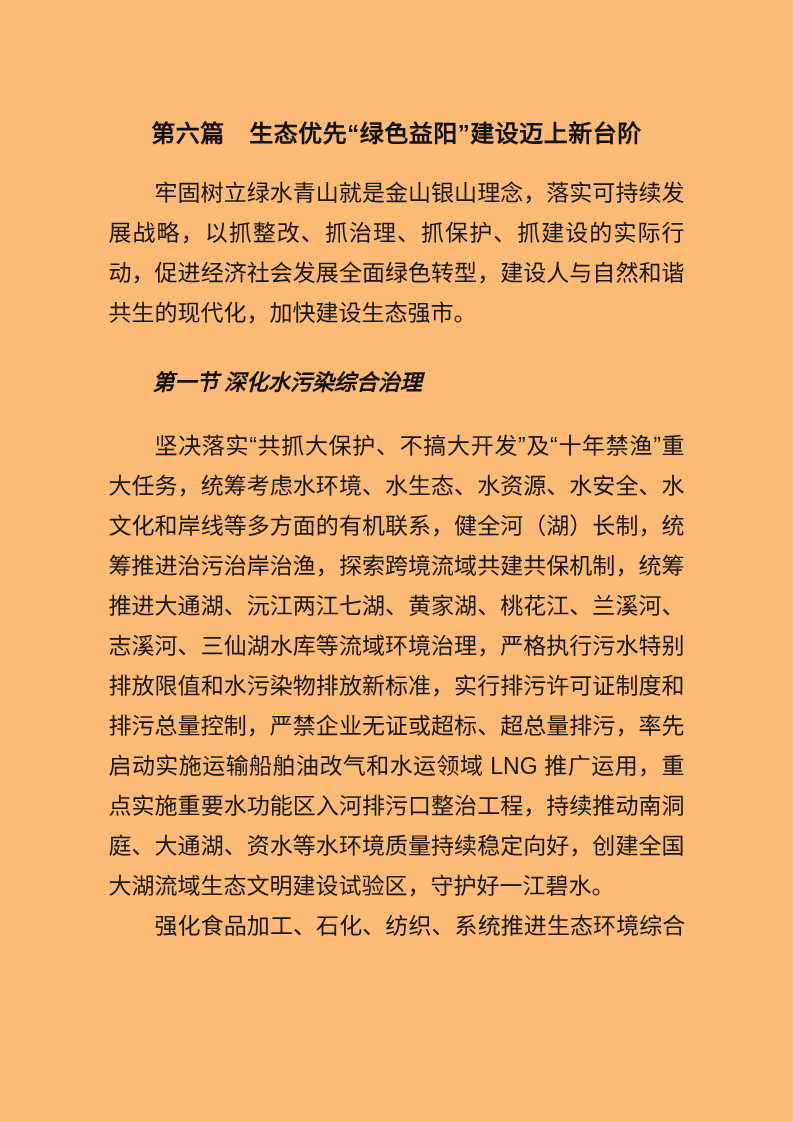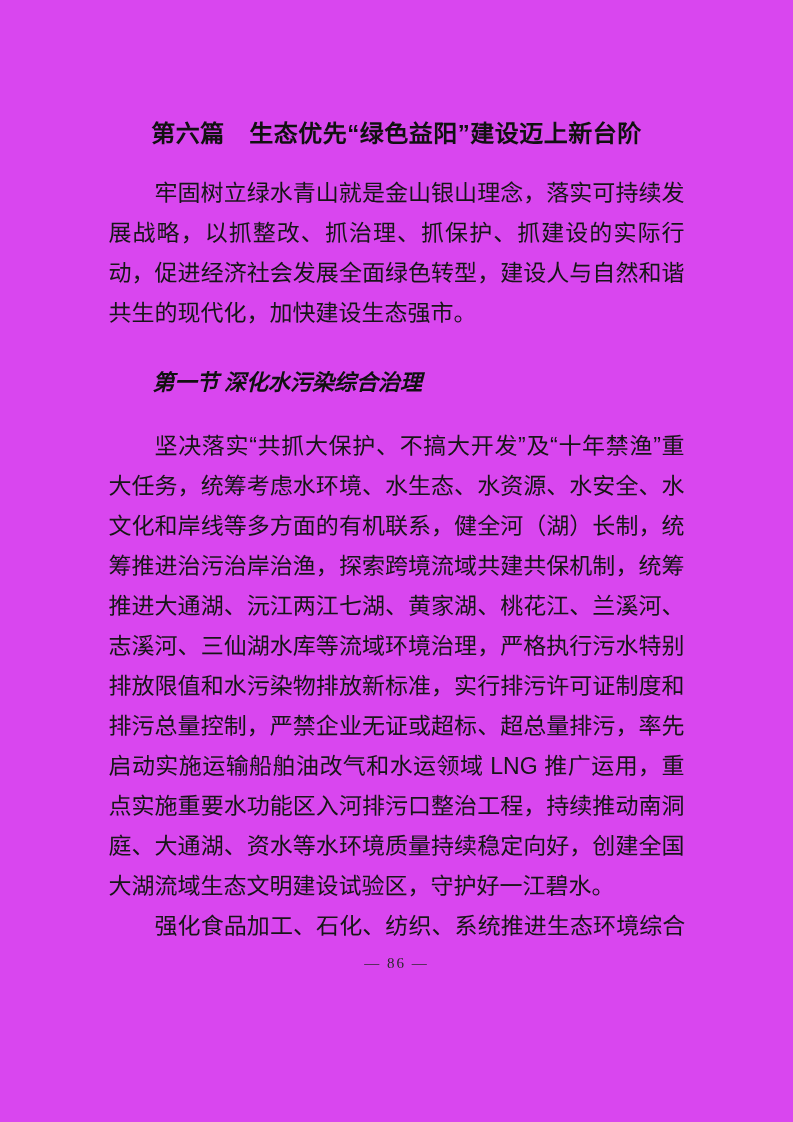--- a/index.html
+++ b/index.html
@@ -4,21 +4,21 @@
 <style>
   html, body {
     margin: 0;
     padding: 0;
     background: #ffffff;
   }
   .page {
     position: relative;
     width: 793px;
     height: 1122px;
-    background: #d946ef;
+    background: #fdba74;
     overflow: hidden;
     color: #161616;
   }
   .part-title {
     margin: 0;
     padding-top: 117px;
     text-align: center;
     font-family: "Liberation Sans", "DejaVu Sans", sans-serif;
     font-weight: 700;
     font-size: 24px;
@@ -83,14 +83,13 @@
 
   <p class="body-para intro-para">牢固树立绿水青山就是金山银山理念，落实可持续发展战略，以抓整改、抓治理、抓保护、抓建设的实际行动，促进经济社会发展全面绿色转型，建设人与自然和谐共生的现代化，加快建设生态强市。</p>
 
 
   <h3 class="section-title">第一节 深化水污染综合治理</h3>
 
   <p class="body-para main-para">坚决落实“共抓大保护、不搞大开发”及“十年禁渔”重大任务，统筹考虑水环境、水生态、水资源、水安全、水文化和岸线等多方面的有机联系，健全河（湖）长制，统筹推进治污治岸治渔，探索跨境流域共建共保机制，统筹推进大通湖、沅江两江七湖、黄家湖、桃花江、兰溪河、志溪河、三仙湖水库等流域环境治理，严格执行污水特别排放限值和水污染物排放新标准，实行排污许可证制度和排污总量控制，严禁企业无证或超标、超总量排污，率先启动实施运输船舶油改气和水运领域 LNG 推广运用，重点实施重要水功能区入河排污口整治工程，持续推动南洞庭、大通湖、资水等水环境质量持续稳定向好，创建全国大湖流域生态文明建设试验区，守护好一江碧水。</p>
 
   <p class="body-para truncated-para">强化食品加工、石化、纺织、系统推进生态环境综合治理</p>
 
-  <div class="page-number">— 86 —</div>
 </div>
 
 </body></html>

